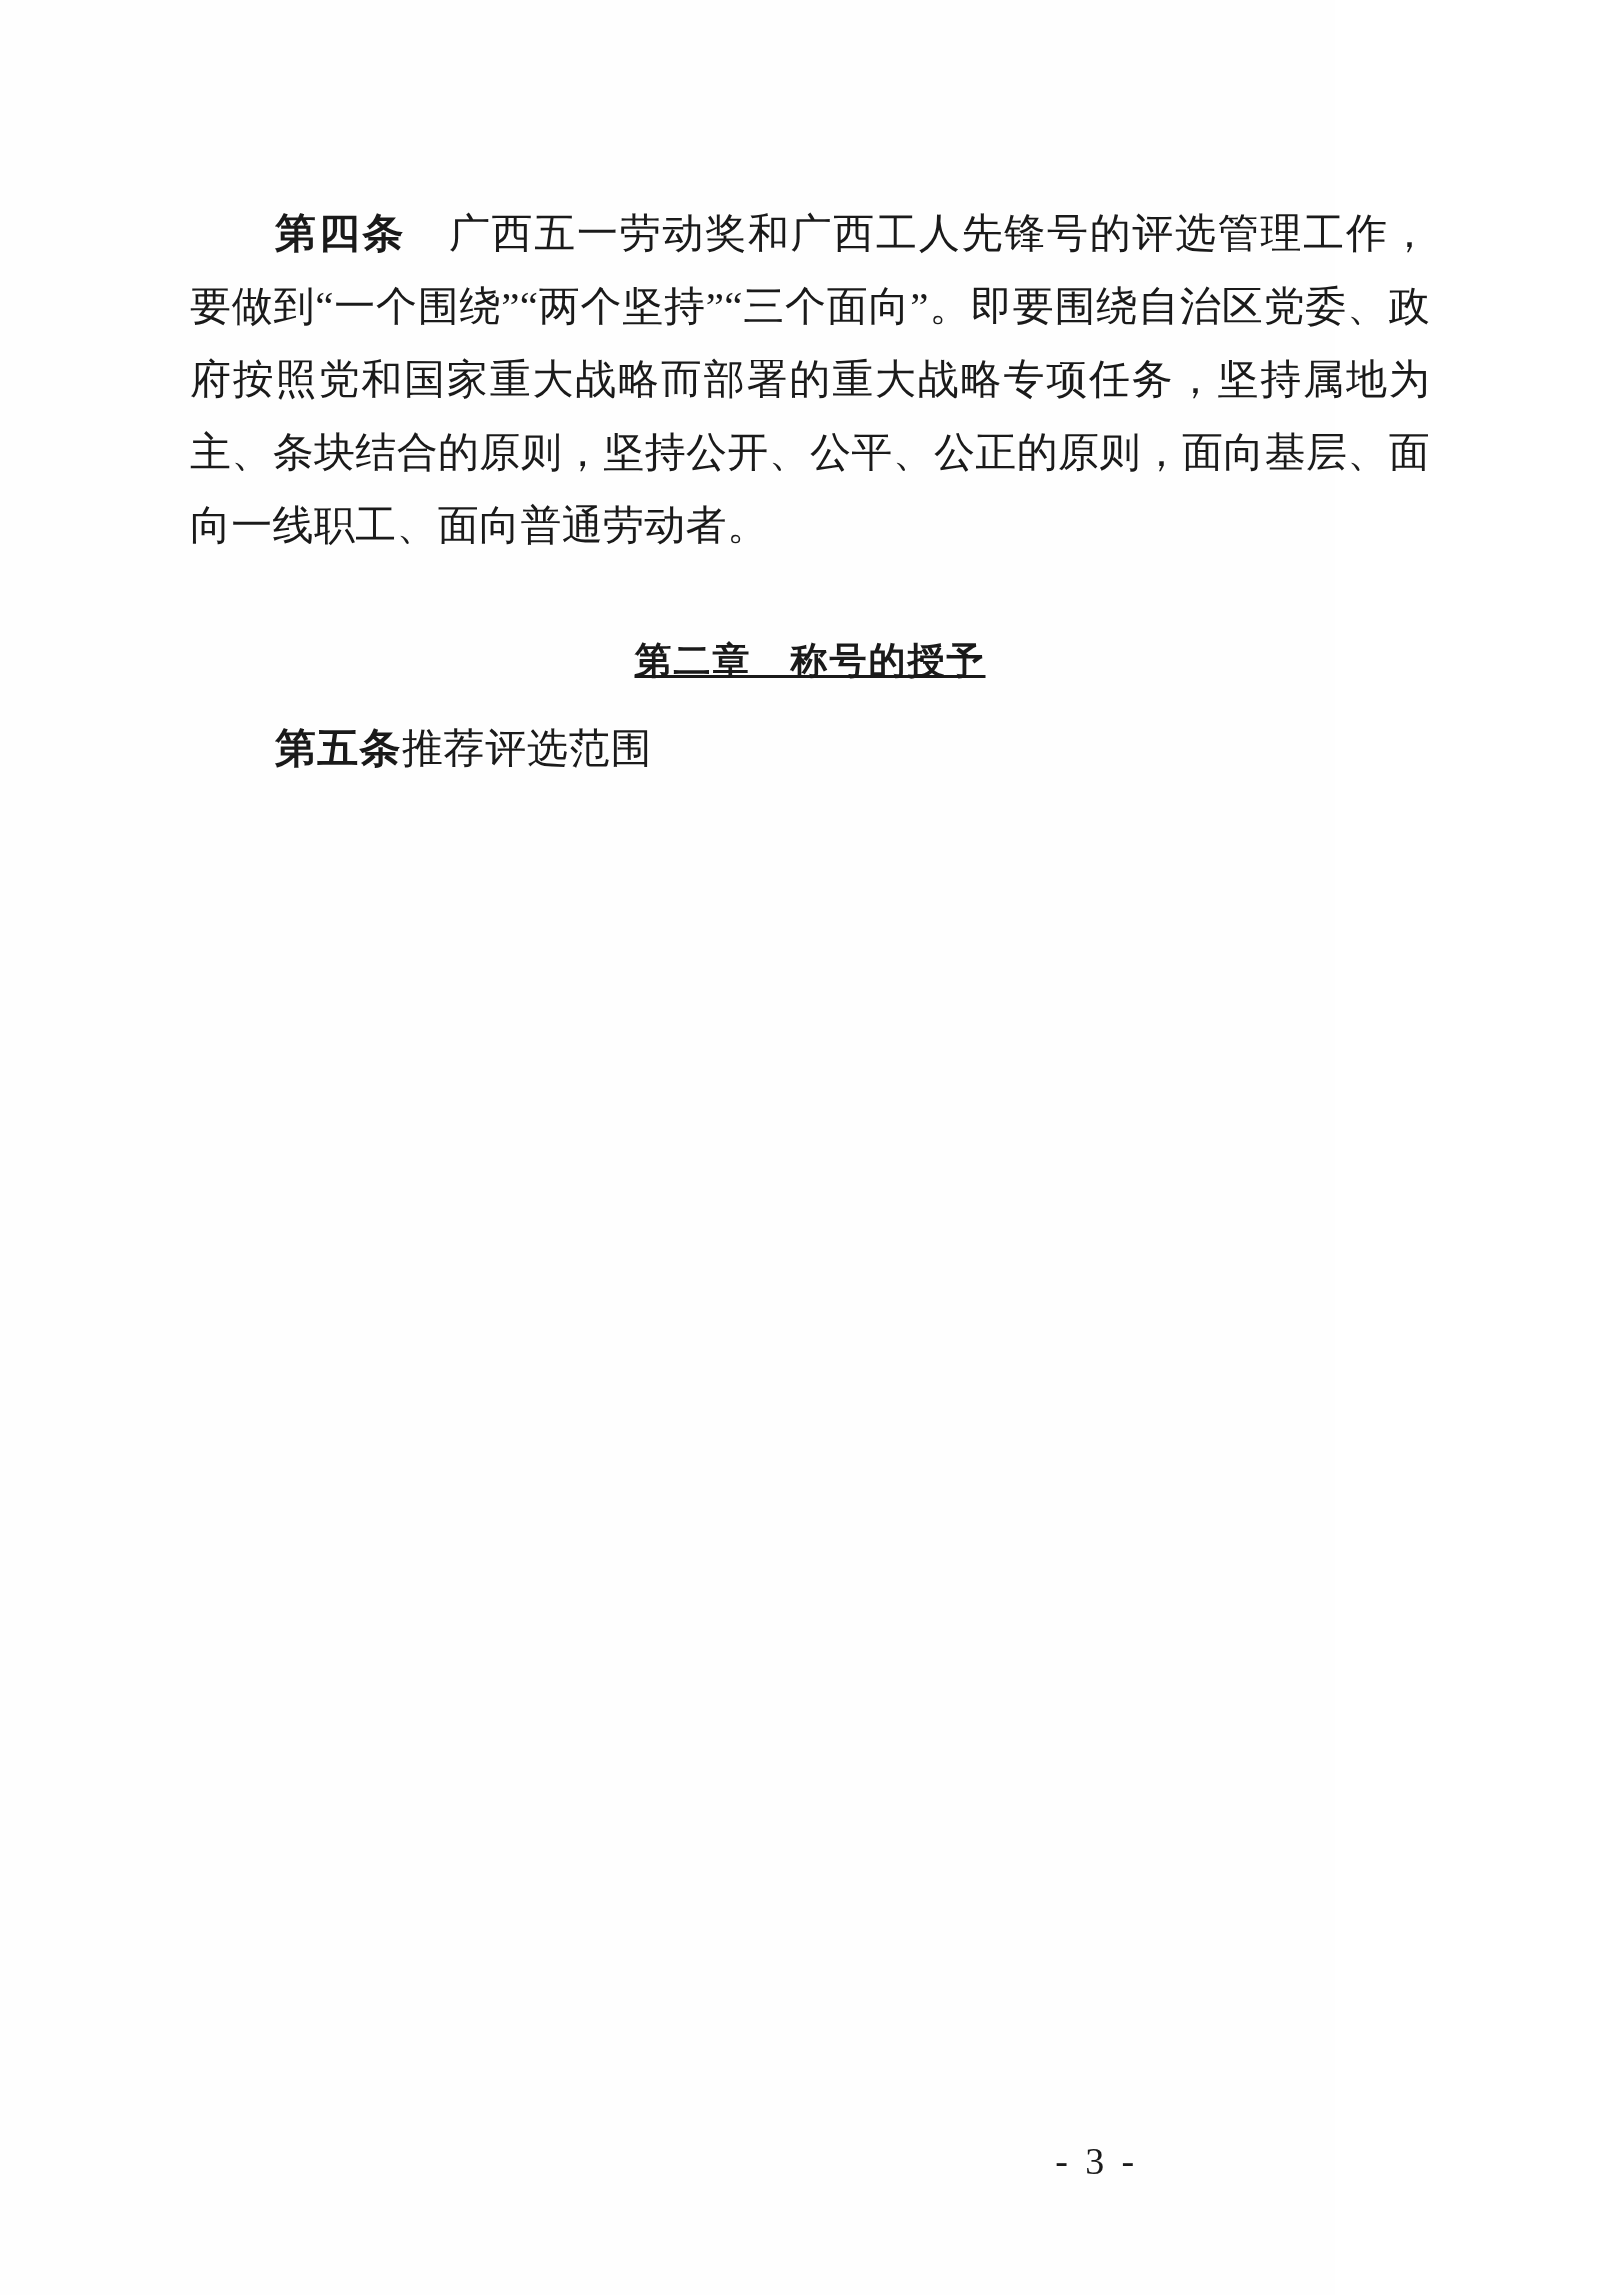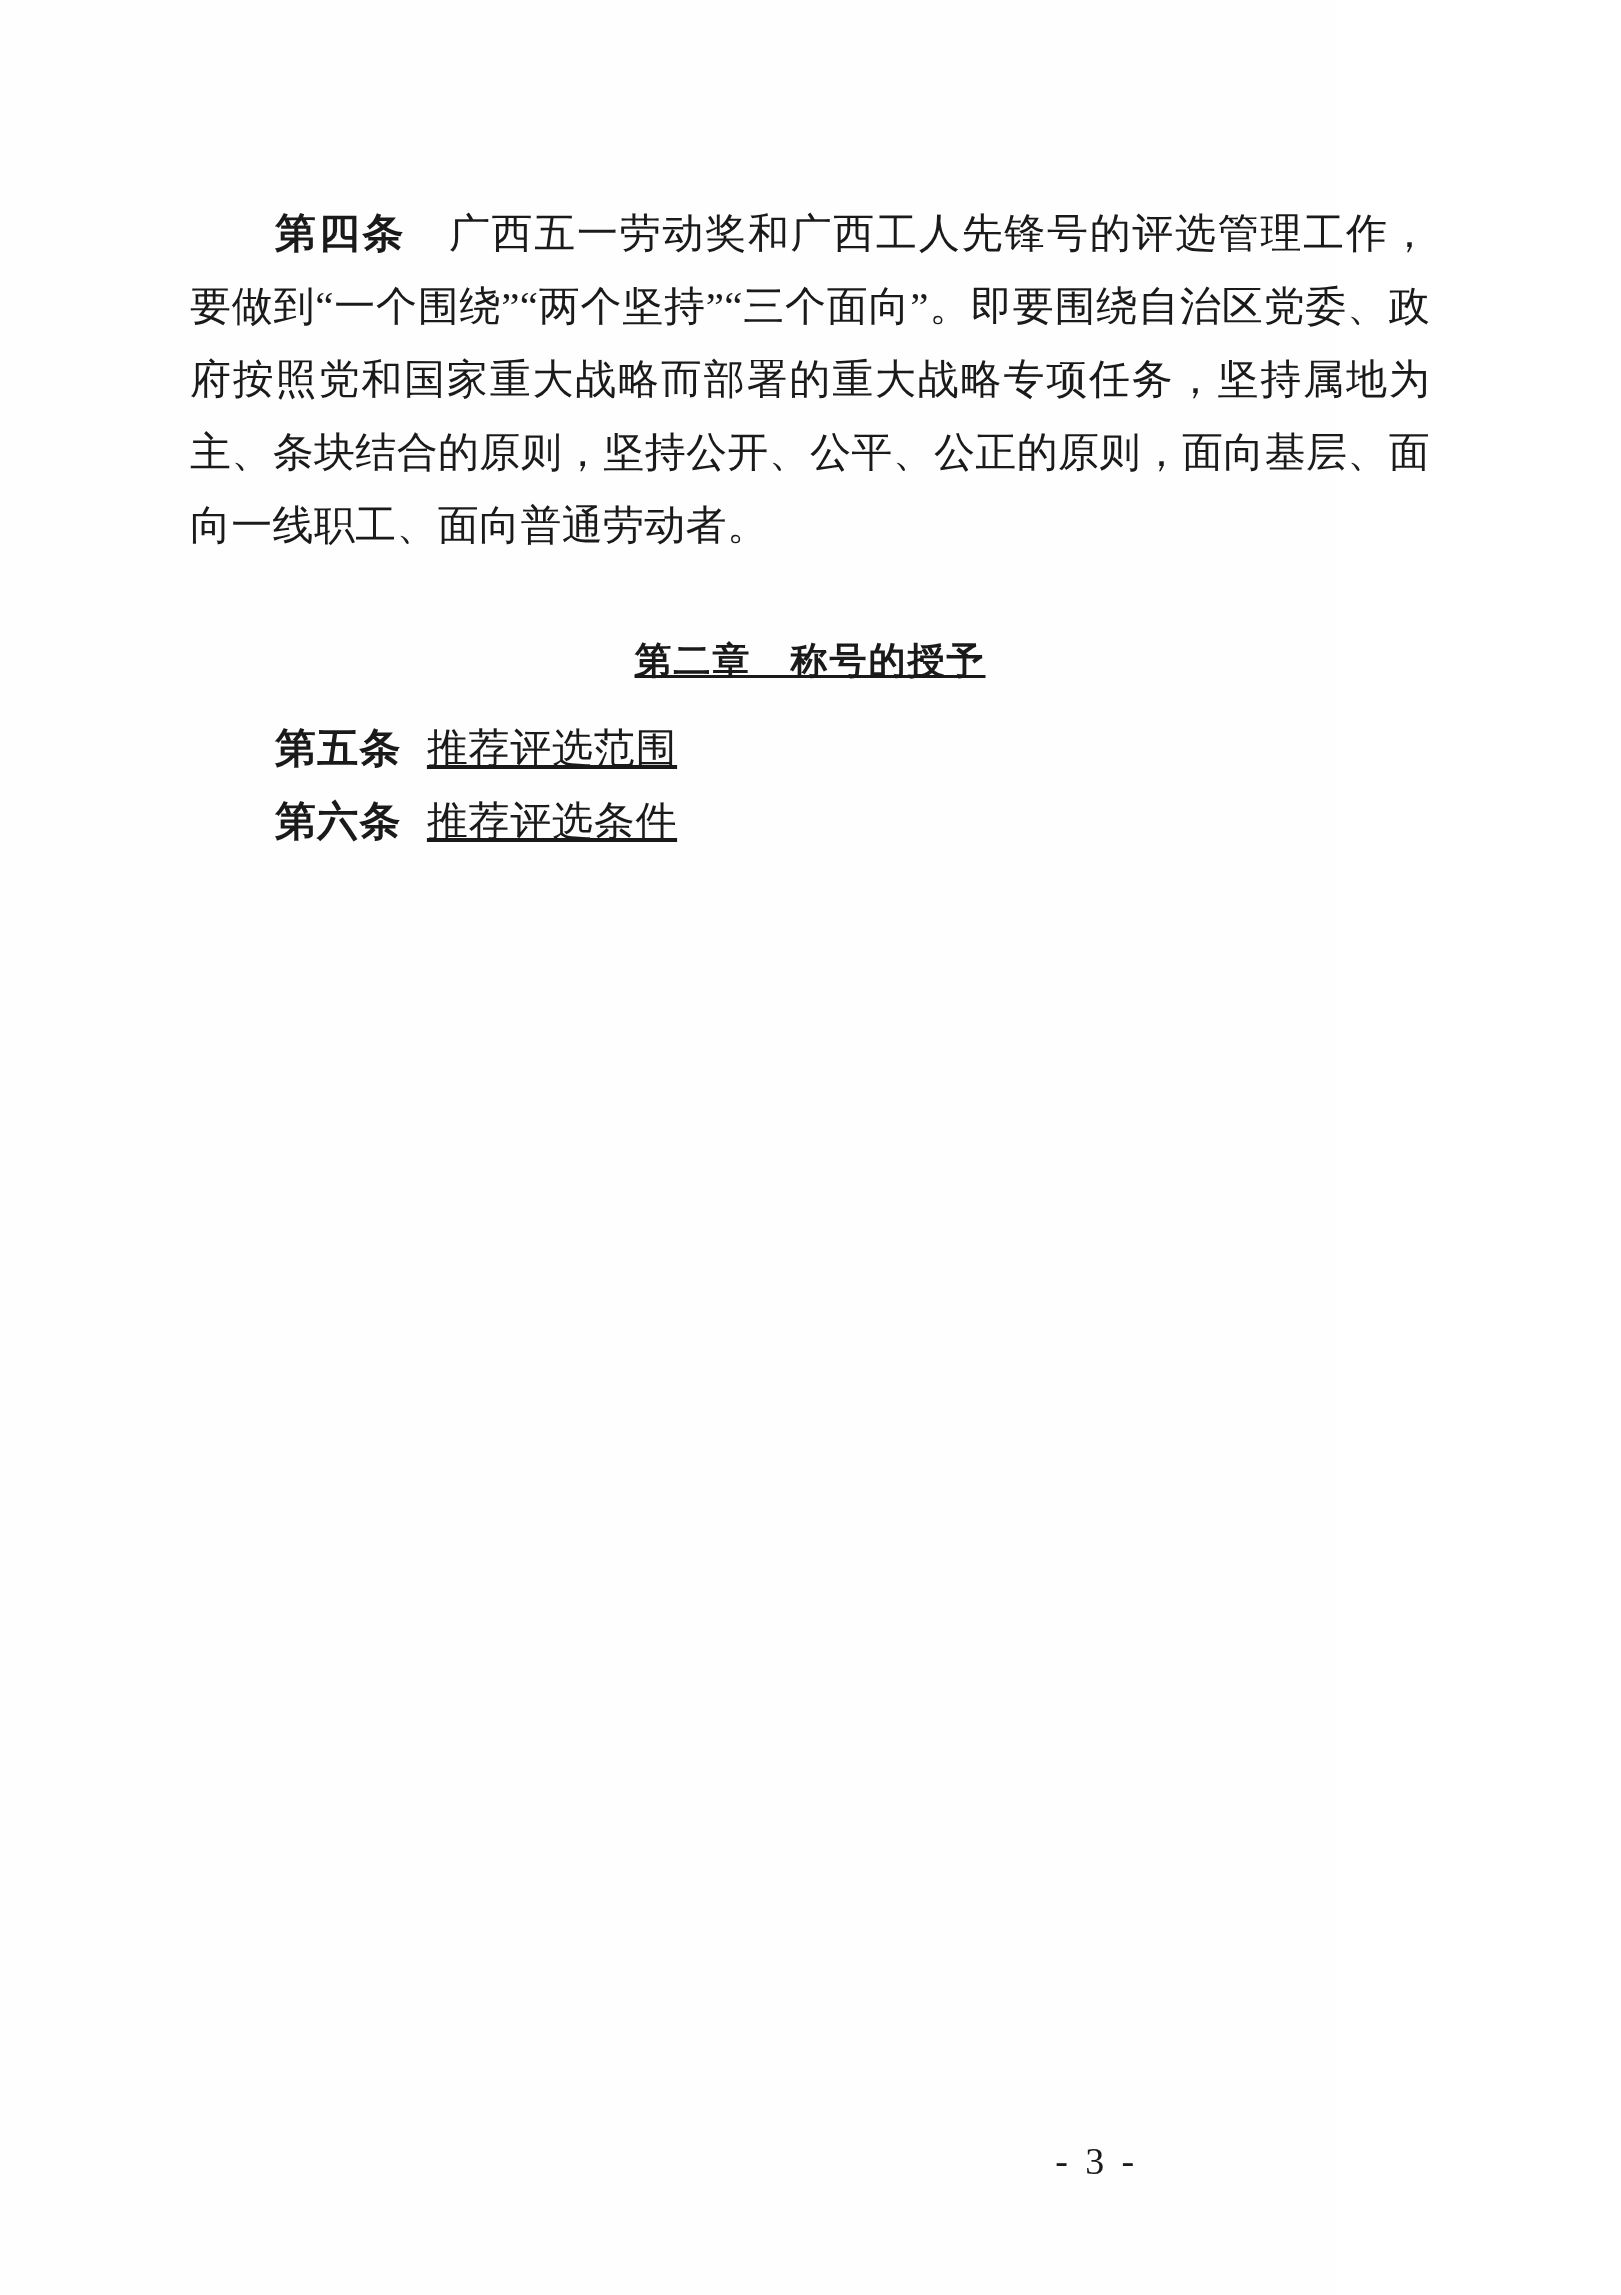--- a/index.html
+++ b/index.html
@@ -63,22 +63,20 @@
     line-height: 73px;
     text-indent: 85px;
     margin: 0;
   }
   .article-label {
     font-weight: bold;
     letter-spacing: 1.3px;
   }
   .article-sub {
     letter-spacing: 0.7px;
-    margin-left: 25px;
-    text-decoration: underline;
   }
   .page-number {
     position: absolute;
     right: 197px;
     bottom: 112px;
     font-size: 38px;
     letter-spacing: 3.9px;
     color: #1a1a1a;
   }
 </style>
@@ -89,21 +87,20 @@
 
   <div class="content">
 
     <p class="para indent gap-after"><span class="article-head">第四条</span><span>　</span><span>广西五一劳动奖和广西工人先锋号的评选管理工作，要做到“一个围绕”“两个坚持”“三个面向”。即要围绕自治区党委、政府按照党和国家重大战略而部署的重大战略专项任务，坚持属地为主、条块结合的原则，坚持公开、公平、公正的原则，面向基层、面向一线职工、面向普通劳动者。</span></p>
 
     <h2 class="chapter-title">第二章　称号的授予</h2>
 
     <p class="article-line"><span class="article-label">第五条</span><span class="article-sub">推荐评选范围</span></p>
 
 
-    <p class="article-line"><span class="article-label">第六条</span><span class="article-sub">推荐评选条件</span></p>
 
 
   </div>
 
   <div class="page-number">- 3 -</div>
 
 </div>
 
 
 </body></html>

